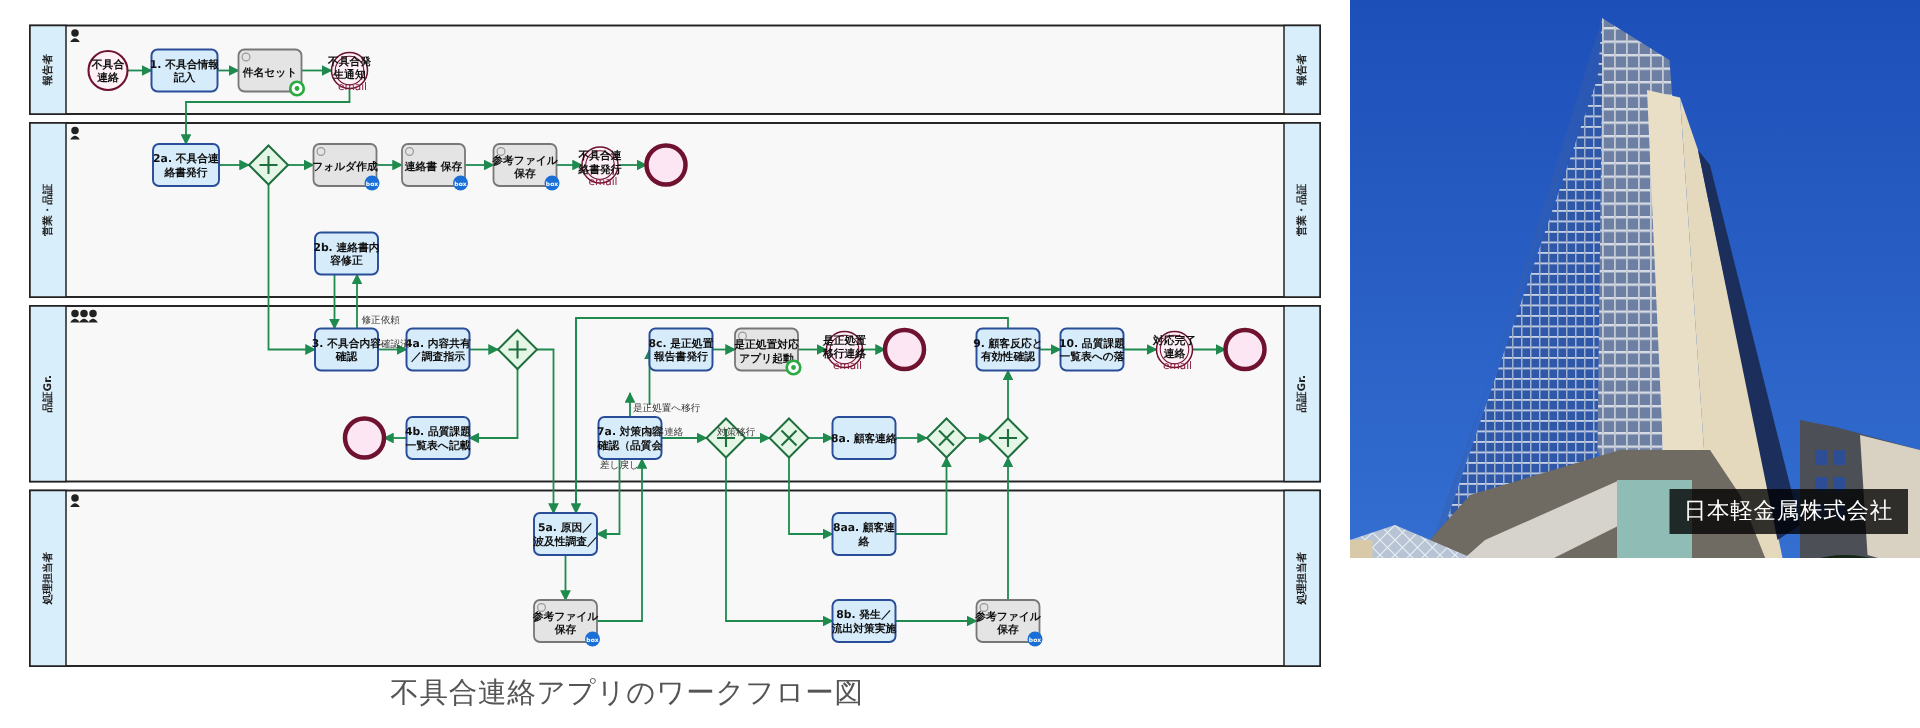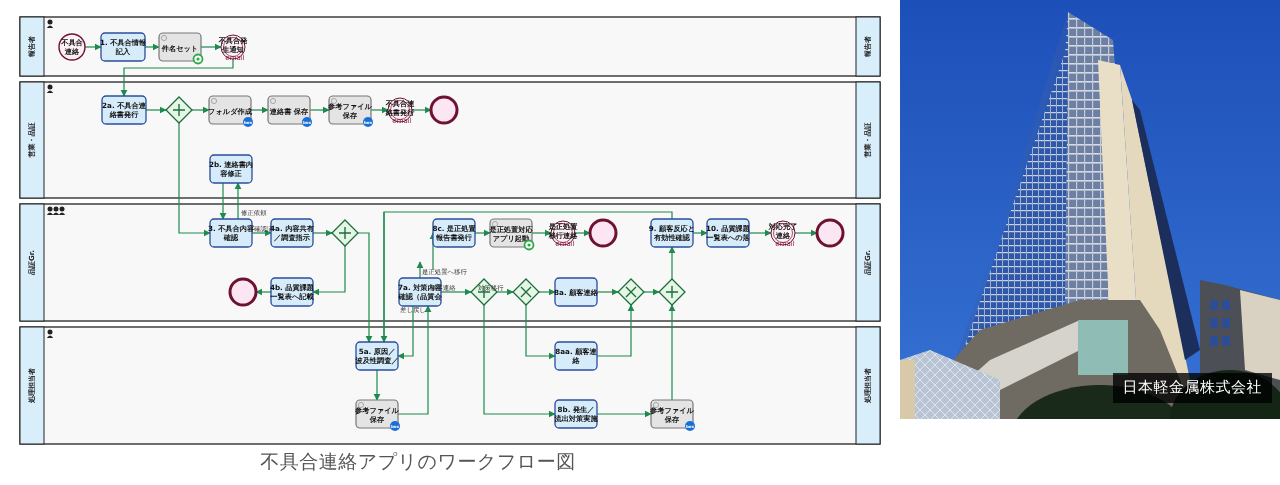--- a/index.html
+++ b/index.html
@@ -26,21 +26,21 @@
       font-size: 7px; fill: #8a1c3c;
       font-family: "DejaVu Sans", sans-serif;
     }
     #caption {
       position: absolute; left: 0; top: 449px; width: 836px;
       text-align: center;
       font-family: Liberation Serif, serif;
       font-size: 19px; color: #555; letter-spacing: 0.5px;
     }
     #photo {
-      position: absolute; left: 900px; top: 0; width: 380px; height: 419px;
+      position: absolute; left: 900px; top: 0; width: 380px; height: 372px;
       overflow: hidden;
     }
     #photo-caption {
       position: absolute; right: 8px; bottom: 16px;
       background: rgba(0,0,0,0.78); color: #fff;
       font-family: "DejaVu Sans", sans-serif; font-size: 15px;
       padding: 5px 10px 6px 10px; letter-spacing: 0.5px;
     }
   </style>
 </head>

